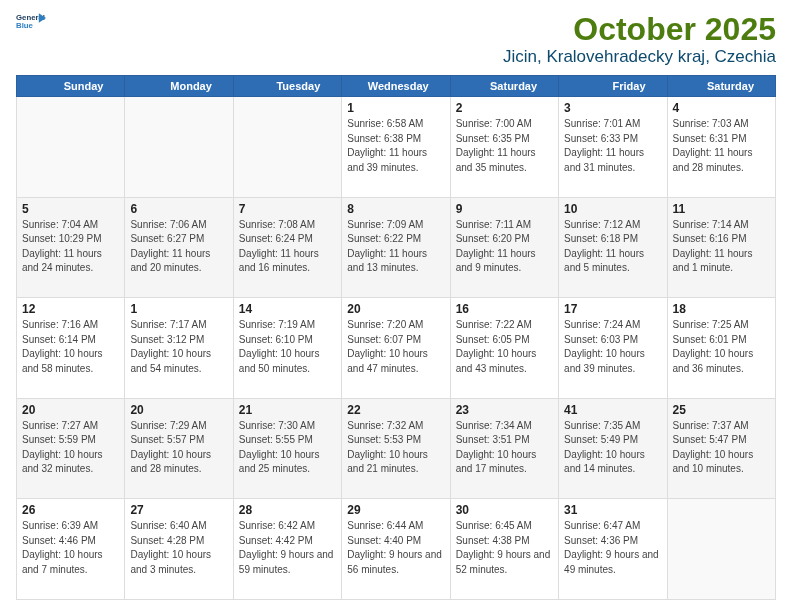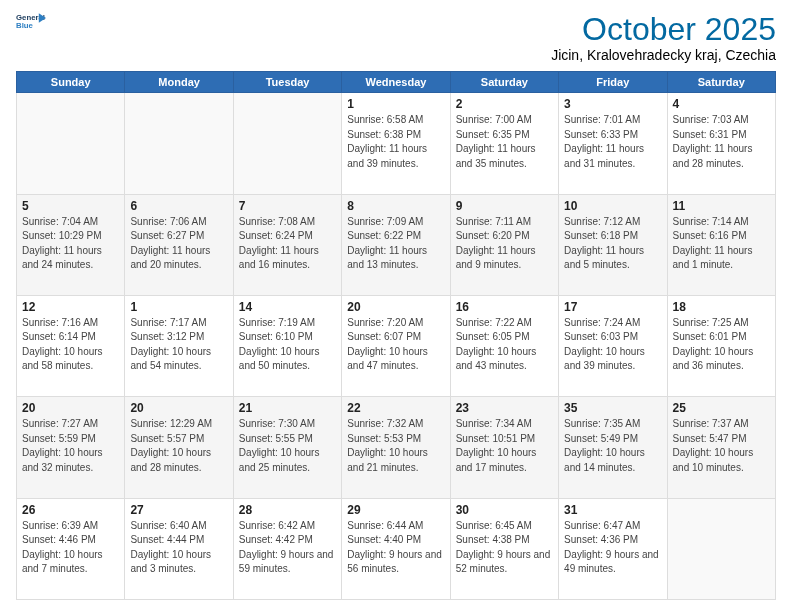--- a/index.html
+++ b/index.html
@@ -31,42 +31,42 @@
     .logo-icon {
       width: 30px;
       height: 18px;
       margin-bottom: 1px;
     }
     .title-block {
       text-align: right;
     }
     .month-title {
       font-size: 32px;
-      font-weight: 400;
-      color: #0369a1;
+      font-weight: 700;
+      color: #4d7c0f;
       line-height: 1.1;
     }
     .location {
-      font-size: 14px;
-      color: #000000;
+      font-size: 17px;
+      color: #0c4a6e;
     }
     .calendar {
       flex: 1;
       border: 1px solid #ccc;
       border-collapse: collapse;
       width: 100%;
       table-layout: fixed;
     }
     .calendar th {
       background: #2e6db4;
       color: #fff;
       font-size: 11px;
       font-weight: bold;
-      padding: 4px 11px;
-      text-align: center;
+      padding: 4px 21px;
+      text-align: right;
       border: 1px solid #2a60a0;
     }
     .calendar td {
       vertical-align: top;
       padding: 4px 5px;
       border: 1px solid #ddd;
       font-size: 9.5px;
       color: #333;
       height: 82px;
     }
@@ -258,21 +258,21 @@
         <tr class="row-shade">
           <td>
             <span class="day-num">20</span>
             <div class="day-info">Sunrise: 7:27 AM
 Sunset: 5:59 PM
 Daylight: 10 hours
 and 32 minutes.</div>
           </td>
           <td>
             <span class="day-num">20</span>
-            <div class="day-info">Sunrise: 12:29 AM
+            <div class="day-info">Sunrise: 7:29 AM
 Sunset: 5:57 PM
 Daylight: 10 hours
 and 28 minutes.</div>
           </td>
           <td>
             <span class="day-num">21</span>
             <div class="day-info">Sunrise: 7:30 AM
 Sunset: 5:55 PM
 Daylight: 10 hours
 and 25 minutes.</div>
@@ -280,26 +280,26 @@
           <td>
             <span class="day-num">22</span>
             <div class="day-info">Sunrise: 7:32 AM
 Sunset: 5:53 PM
 Daylight: 10 hours
 and 21 minutes.</div>
           </td>
           <td>
             <span class="day-num">23</span>
             <div class="day-info">Sunrise: 7:34 AM
-Sunset: 10:51 PM
+Sunset: 3:51 PM
 Daylight: 10 hours
 and 17 minutes.</div>
           </td>
           <td>
-            <span class="day-num">35</span>
+            <span class="day-num">41</span>
             <div class="day-info">Sunrise: 7:35 AM
 Sunset: 5:49 PM
 Daylight: 10 hours
 and 14 minutes.</div>
           </td>
           <td>
             <span class="day-num">25</span>
             <div class="day-info">Sunrise: 7:37 AM
 Sunset: 5:47 PM
 Daylight: 10 hours
@@ -310,21 +310,21 @@
           <td>
             <span class="day-num">26</span>
             <div class="day-info">Sunrise: 6:39 AM
 Sunset: 4:46 PM
 Daylight: 10 hours
 and 7 minutes.</div>
           </td>
           <td>
             <span class="day-num">27</span>
             <div class="day-info">Sunrise: 6:40 AM
-Sunset: 4:44 PM
+Sunset: 4:28 PM
 Daylight: 10 hours
 and 3 minutes.</div>
           </td>
           <td>
             <span class="day-num">28</span>
             <div class="day-info">Sunrise: 6:42 AM
 Sunset: 4:42 PM
 Daylight: 9 hours
 and 59 minutes.</div>
           </td>

